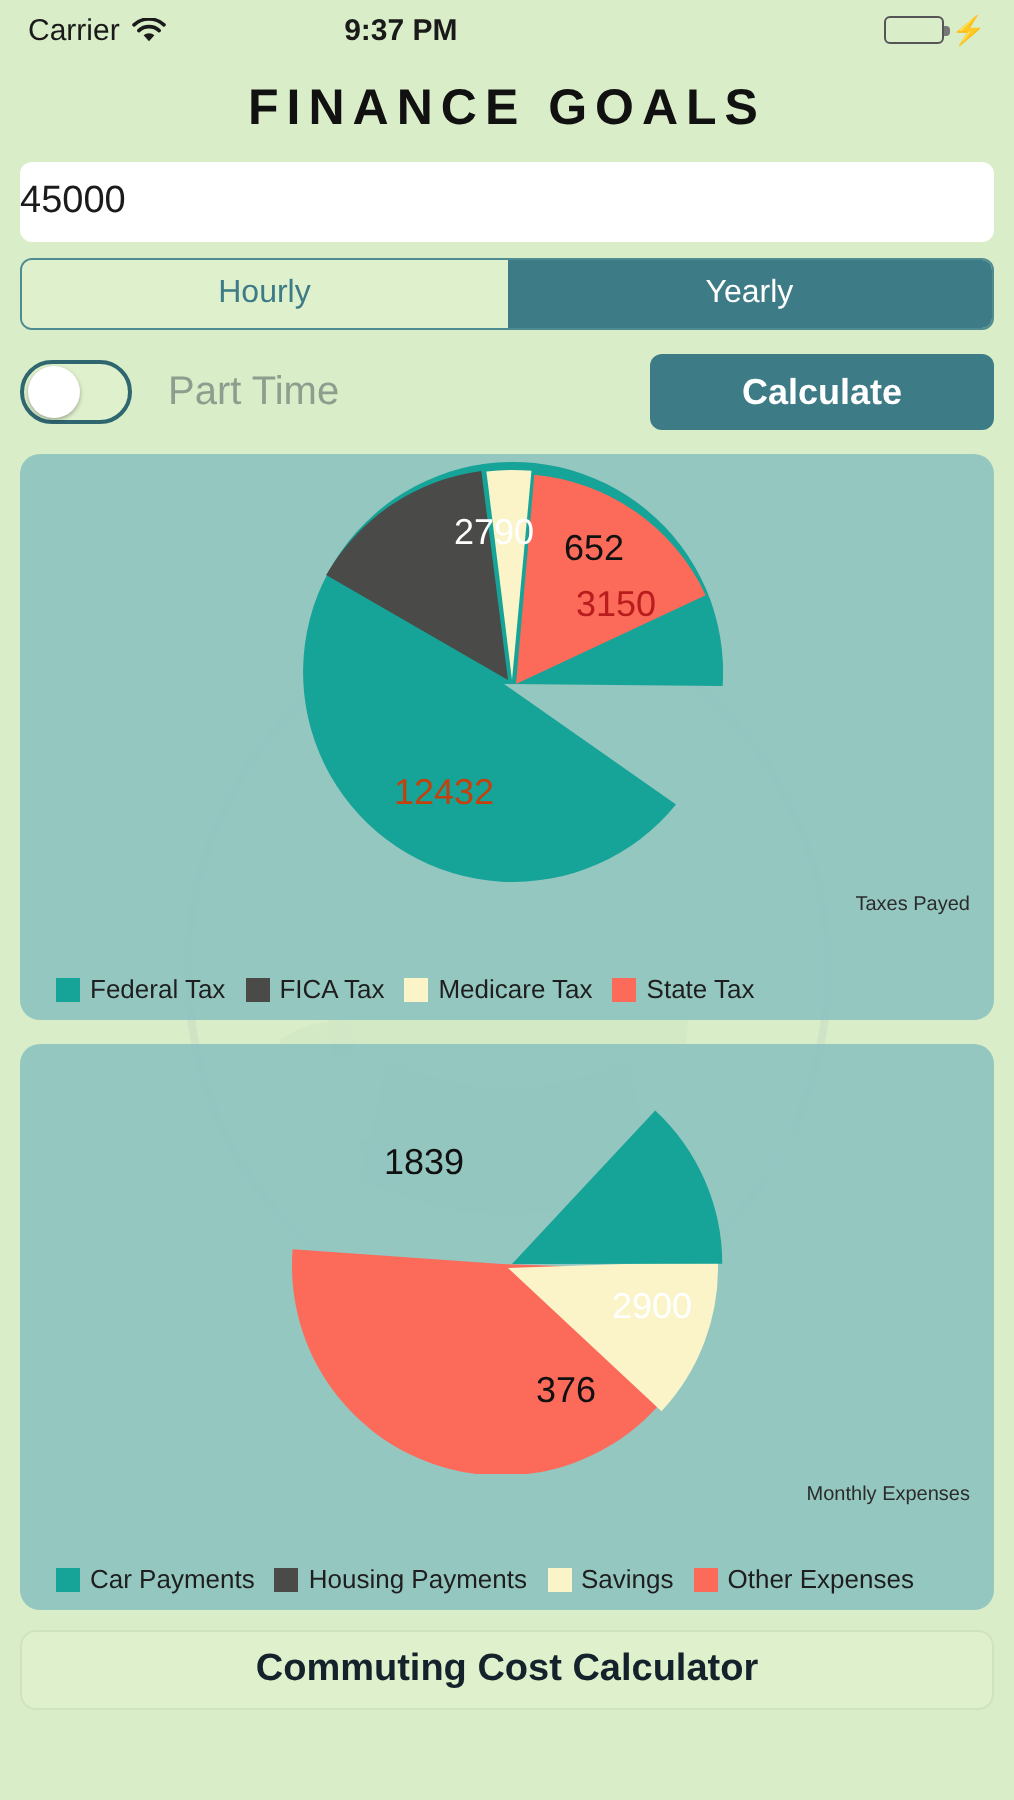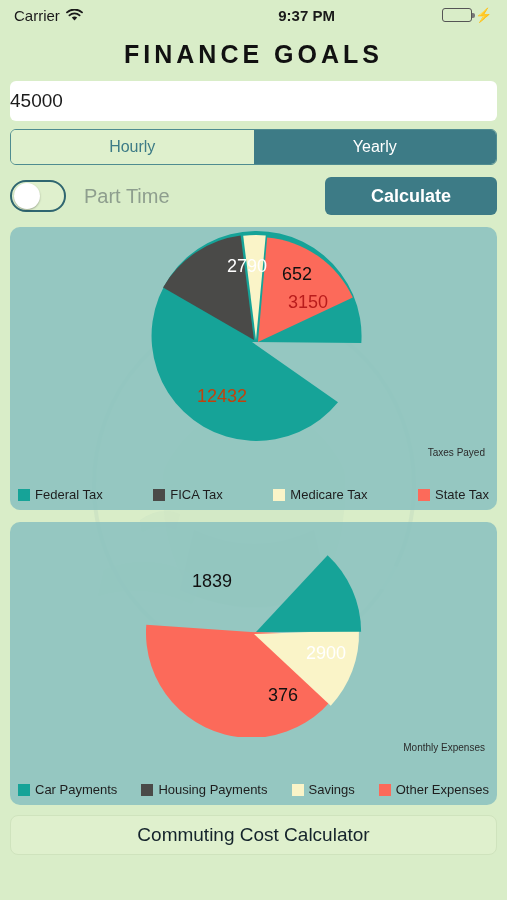--- a/index.html
+++ b/index.html
@@ -27,21 +27,21 @@
   
   .statusbar {
     position: relative; z-index: 3;
     height: 30px;
     display: flex; align-items: center;
     padding: 0 14px;
     color: #1a1a1a;
     font-size: 15px;
   }
   .sb-left { display: flex; align-items: center; gap: 6px; width: 33%; }
-  .sb-center { width: 34%; text-align: right; font-weight: 600; font-size: 15px; }
+  .sb-center { width: 34%; text-align: left; font-weight: 600; font-size: 15px; }
   .sb-right { width: 33%; display: flex; align-items: center; justify-content: flex-end; gap: 4px; }
   .battery {
     width: 30px; height: 14px;
     border: 1.5px solid #555; border-radius: 3px;
     padding: 1.5px; position: relative;
   }
   .battery::after {
     content: ""; position: absolute; right: -4px; top: 4px;
     width: 2.5px; height: 5px; background: #777; border-radius: 0 2px 2px 0;
   }
@@ -151,23 +151,23 @@
     position: absolute;
     right: 12px; bottom: 6px;
     font-size: 10px;
     color: #2b2b2b;
   }
   .legend {
     position: absolute;
     left: 0; right: 0; bottom: 8px;
     display: flex;
     align-items: center;
-    justify-content: space-between;
+    justify-content: flex-start;
     gap: 10px;
-    padding: 0 8px;
+    padding: 0 18px;
   }
   .legend-item { display: flex; align-items: center; gap: 5px; }
   .legend-swatch { width: 12px; height: 12px; flex: none; }
   .legend-text { font-size: 13px; color: #1e1e1e; white-space: nowrap; }
 
   .slice-label {
     position: absolute;
     font-size: 18px;
     line-height: 19px;
     font-weight: 400;
@@ -178,21 +178,21 @@
 
   
   .commute-btn {
     position: relative; z-index: 3;
     margin: 10px 10px 0;
     height: 40px;
     background: #dff0cd;
     border: 1px solid #cfe3bd;
     border-radius: 8px;
     display: flex; align-items: center; justify-content: center;
-    font-size: 19px; font-weight: normal;
+    font-size: 19px; font-weight: bold;
     color: #14232b;
   }
 </style>
 </head>
 <body>
 
 <svg class="watermark" viewBox="0 0 420 420">
   <g fill="#6f9a9c" opacity="0.55">
     <ellipse cx="210" cy="215" rx="160" ry="175" fill="none" stroke="#7fa8a8" stroke-width="4"></ellipse>
     <path d="M120 200 q30 -60 90 -62 q60 2 90 62 q6 70 -26 120 q-64 36 -128 0 q-32 -50 -26 -120z" fill="#7aa6a6" opacity="0.5"></path>

